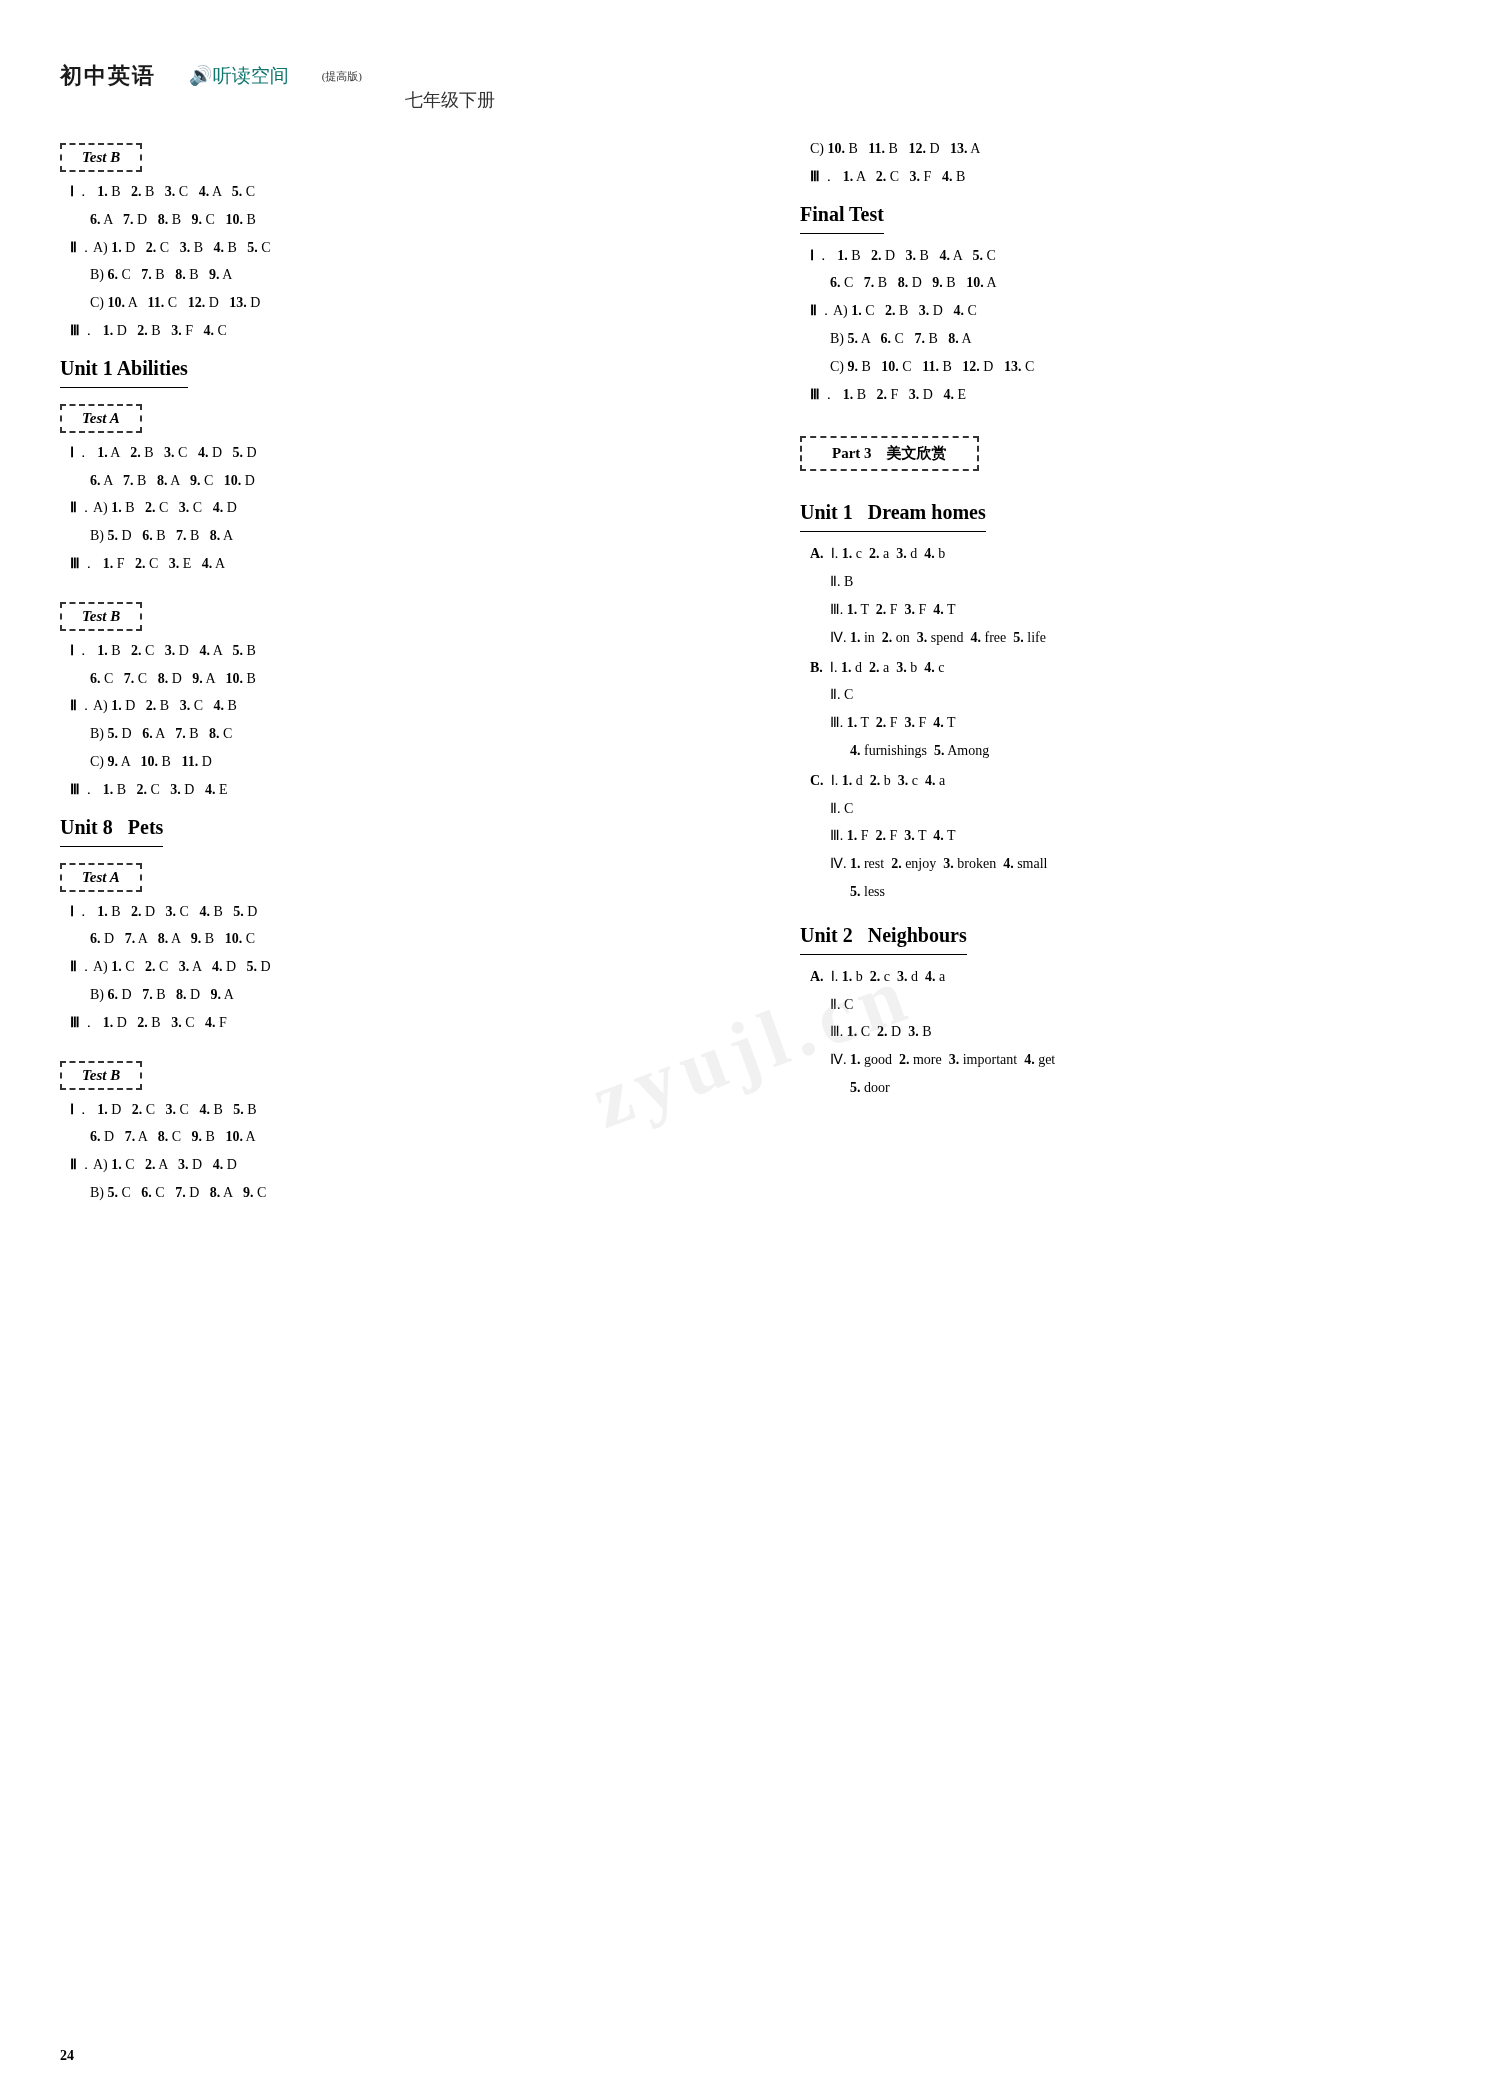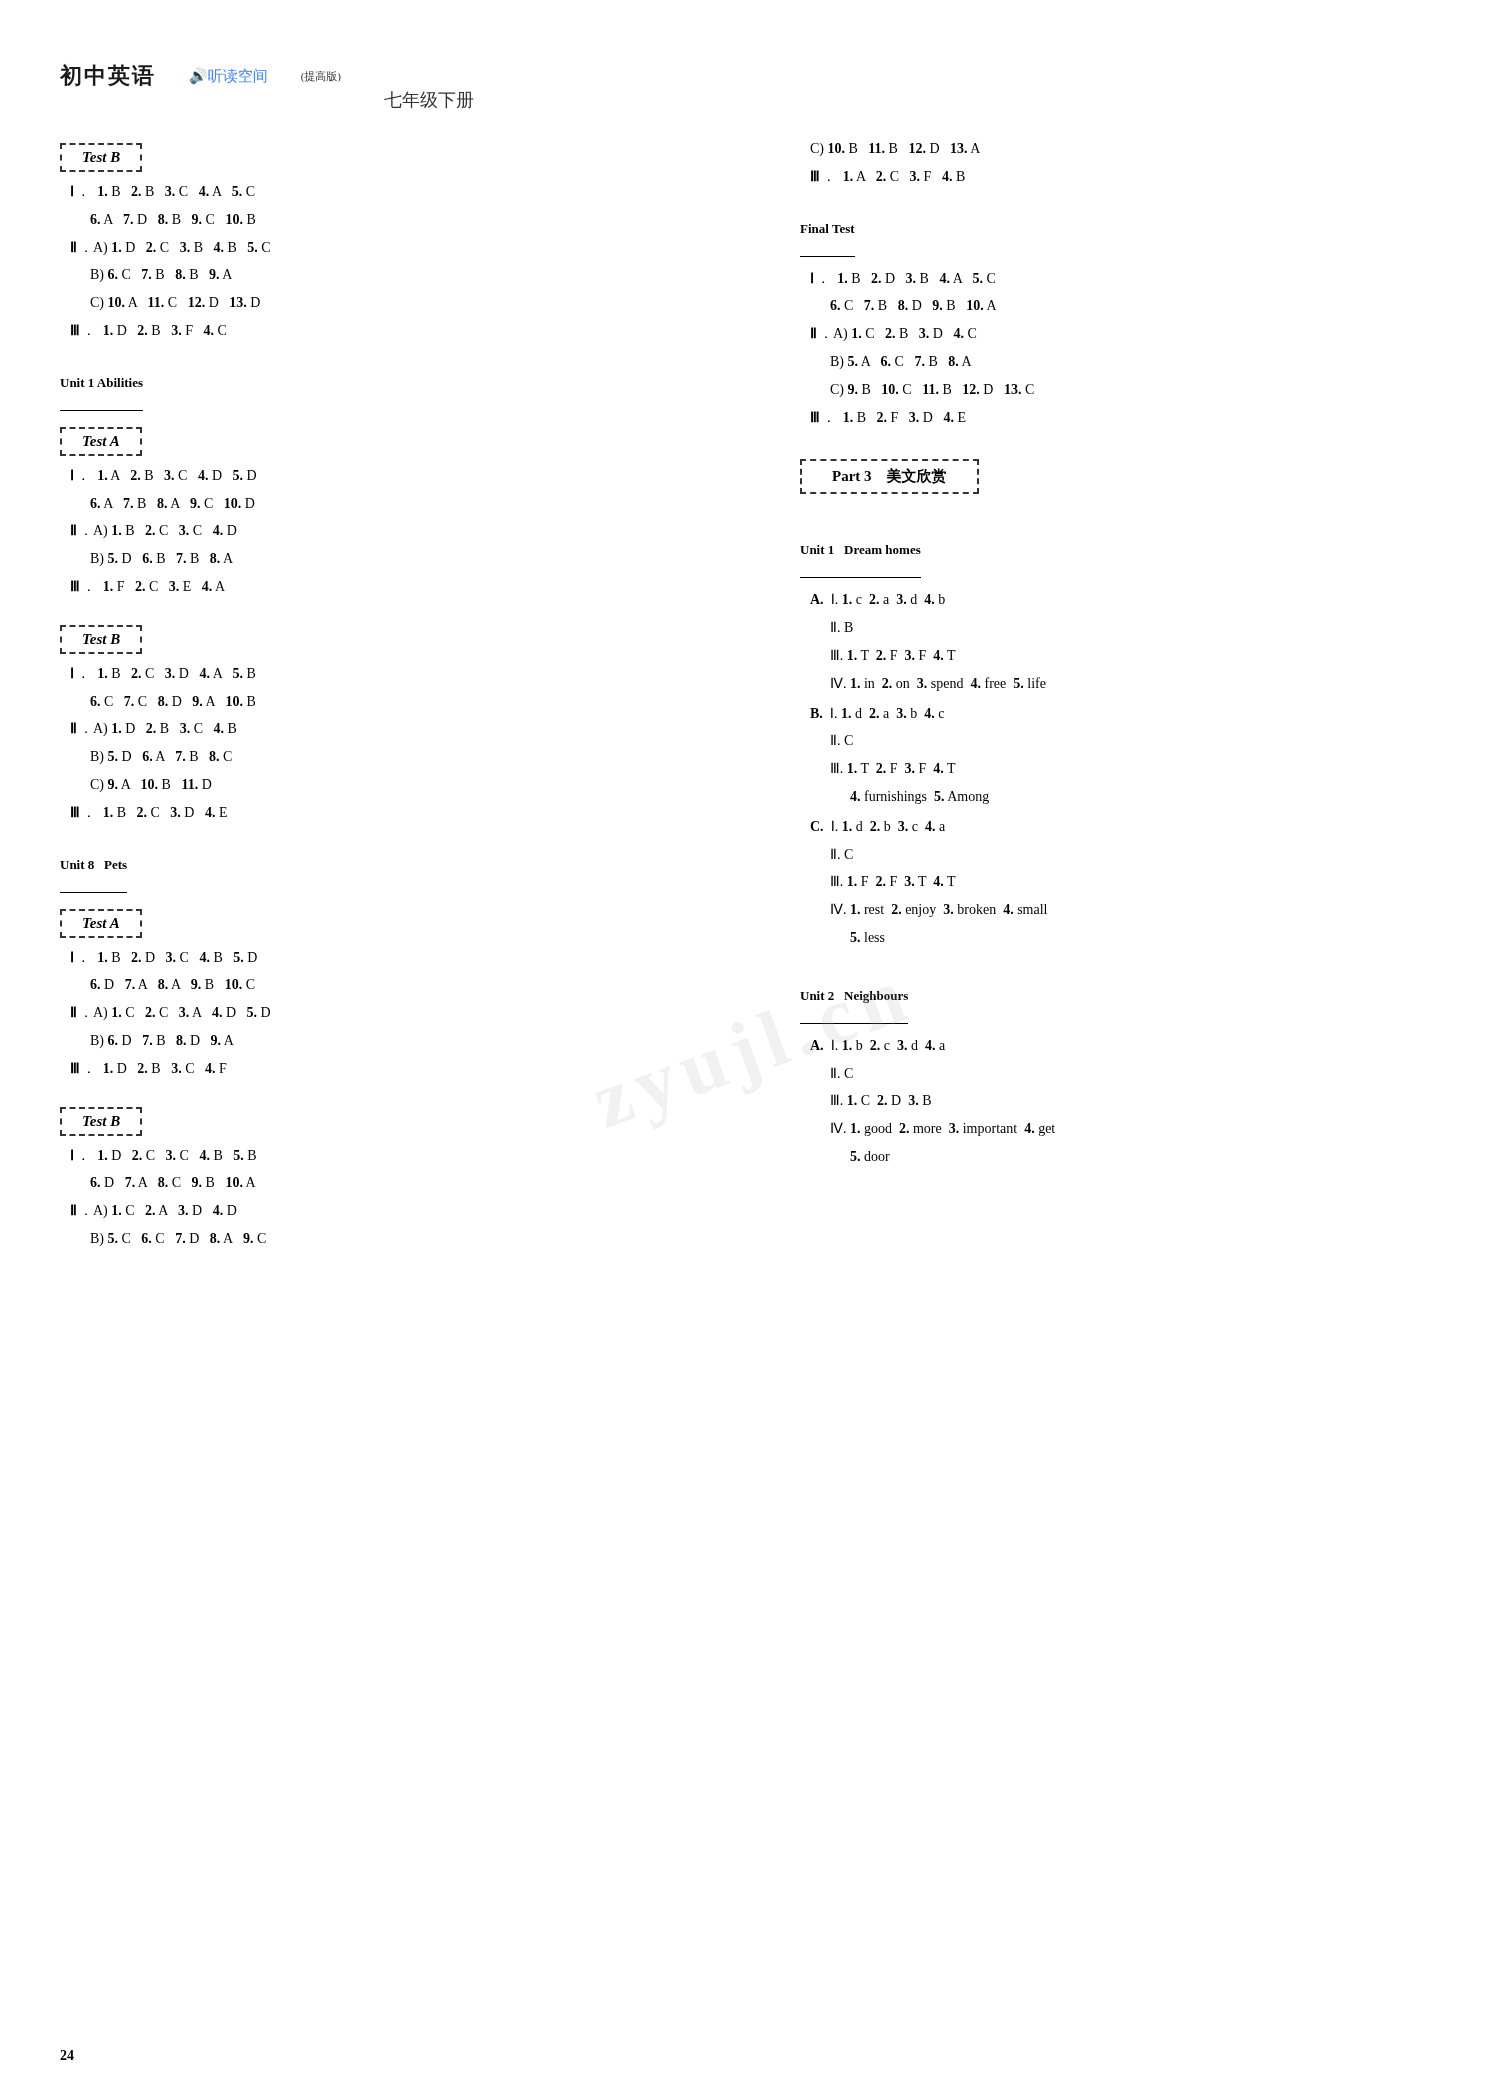--- a/index.html
+++ b/index.html
@@ -58,26 +58,26 @@
     .col-left {
       flex: 1;
       padding-right: 20px;
     }
     .col-right {
       flex: 1;
       padding-left: 20px;
       border-left: none;
     }
     .section-title {
-      font-size: 13px;
+      font-size: 20px;
       font-weight: bold;
       border-bottom: 1.5px solid #000;
-      padding-bottom: 19px;
+      padding-bottom: 7px;
       margin-bottom: 10px;
-      margin-top: 28px;
+      margin-top: 10px;
       display: inline-block;
     }
     .test-box {
       border: 2px dashed #333;
       display: inline-block;
       padding: 4px 20px;
       margin-bottom: 8px;
       margin-top: 6px;
       font-style: italic;
       font-weight: bold;
@@ -108,21 +108,21 @@
       font-size: 15px;
       font-weight: bold;
     }
     .chinese { font-family: 'SimSun', serif; }
   </style>
 </head>
 <body>
 
 <div class="header">
   <span class="header-title">初中英语</span>
-  <span style="font-size:15px; margin: 0 4px; color:#3b82f6;">🔊听读空间</span>
+  <span style="font-size:19px; margin: 0 4px; color:#0f766e;">🔊听读空间</span>
   <span style="font-size:11px; vertical-align:super; color:#333;">(提高版)</span>
   <span class="header-subtitle" style="margin-left:14px; font-size:18px;margin-top:48px;">七年级下册</span>
 </div>
 
 <div class="two-col">
 
   <div class="col-left">
 
     
     <div class="test-box">

